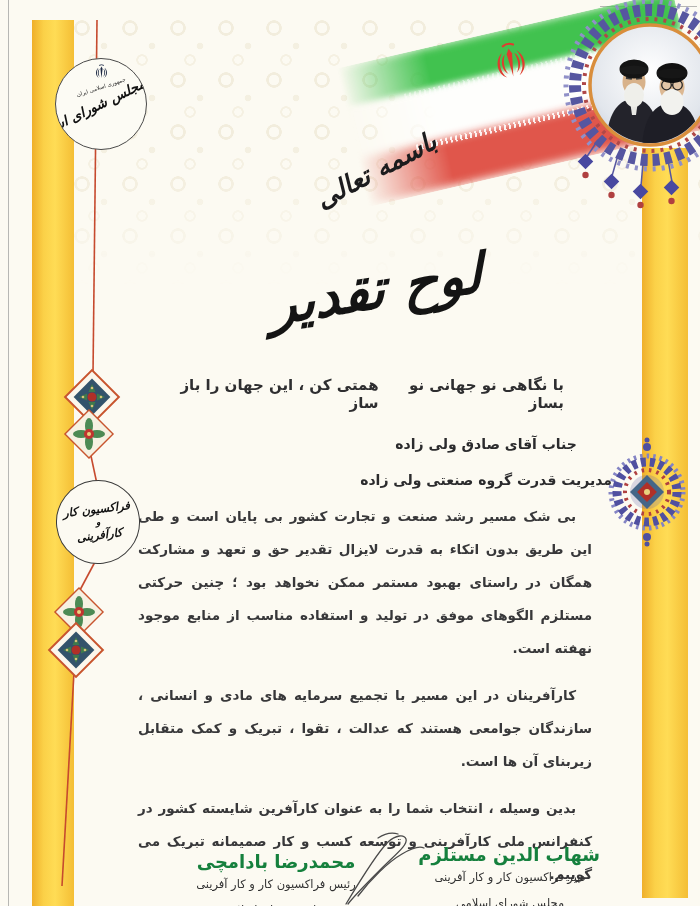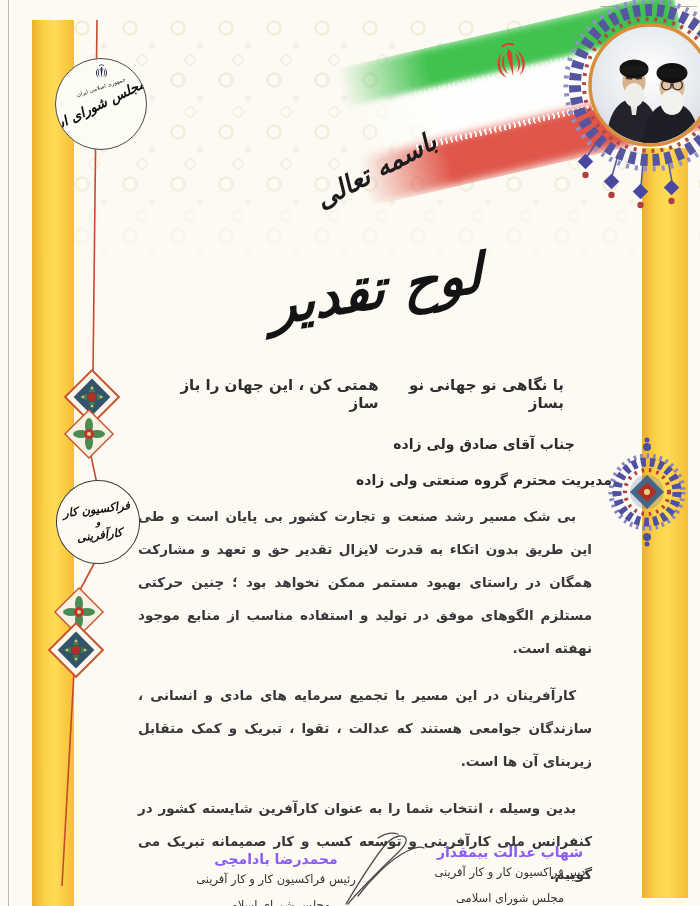--- a/index.html
+++ b/index.html
@@ -79,21 +79,21 @@
     background:#FCFAF2;border:1.5px solid #3a3a3a;box-sizing:border-box;display:flex;flex-direction:column;
     align-items:center;justify-content:center;transform:rotate(-7deg);z-index:6;}
   .side-badge div{font-style:italic;font-weight:bold;color:#111;direction:rtl;line-height:13px;white-space:nowrap;}
   .badge-l1,.badge-l3{font-size:11.5px;}
   .badge-l2{font-size:9px;}
 
   
   .sig-block{position:absolute;text-align:center;direction:rtl;color:#333;z-index:5;}
   .sig-right{left:420px;top:844px;width:180px;}
   .sig-left{left:186px;top:851px;width:180px;}
-  .sig-name{font-size:14px;font-weight:bold;color:#8b5cf6;margin-bottom:5px;white-space:nowrap;}
+  .sig-name{font-size:18px;font-weight:bold;color:#15803d;margin-bottom:5px;white-space:nowrap;}
   .sig-role{font-size:11.5px;margin-bottom:12px;white-space:nowrap;}
   .sig-org{font-size:11.5px;white-space:nowrap;}
   .signature-scribble{position:absolute;left:318px;top:826px;z-index:7;}
 </style>
 </head>
 <body>
 
 <div class="page">
 
   <div class="scan-edge"></div>
@@ -254,38 +254,38 @@
     <span>لوح تقدیر</span>
   </div>
 
   <div class="poem">
     <span>با نگاهی نو جهانی نو بساز</span>
     <span>همتی کن ، این جهان را باز ساز</span>
   </div>
 
   <div class="recipient">
     <div>جناب آقای صادق ولی زاده</div>
-    <div>مدیریت محترم گروه صنعتی ولی زاده</div>
+    <div>مدیریت قدرت گروه صنعتی ولی زاده</div>
   </div>
 
   <div class="body-text">
     <p>بی شک مسیر رشد صنعت و تجارت کشور بی پایان است و طی این طریق بدون اتکاء به قدرت لایزال تقدیر حق و تعهد و مشارکت همگان در راستای بهبود مستمر ممکن نخواهد بود ؛ چنین حرکتی مستلزم الگوهای موفق در تولید و استفاده مناسب از منابع موجود نهفته است.</p>
     <p>کارآفرینان در این مسیر با تجمیع سرمایه های مادی و انسانی ، سازندگان جوامعی هستند که عدالت ، تقوا ، تبریک و کمک متقابل زیربنای آن ها است.</p>
     <p>بدین وسیله ، انتخاب شما را به عنوان کارآفرین شایسته کشور در کنفرانس ملی کارآفرینی و توسعه کسب و کار صمیمانه تبریک می گوییم.</p>
     <p>ضمن تقدیر و تشکر از تلاش جمعی شما عزیزان ، امید آن داریم که در سایه الطاف حق تعالی و با عزم و اداره مستحکم ، در جهت ترویج و توسعه فرهنگ مشارکت در جامعه اسلامی موفق و پیروز باشید.</p>
   </div>
 
   <div class="side-badge">
     <div class="badge-l1">فراکسیون کار</div>
     <div class="badge-l2">و</div>
     <div class="badge-l3">کارآفرینی</div>
   </div>
 
   <div class="sig-block sig-right">
-    <div class="sig-name">شهاب عدالت بیمقدار</div>
+    <div class="sig-name">شهاب الدین مستلزم</div>
     <div class="sig-role">دبیر فراکسیون کار و کار آفرینی</div>
     <div class="sig-org">مجلس شورای اسلامی</div>
   </div>
   <div class="sig-block sig-left">
     <div class="sig-name">محمدرضا بادامچی</div>
     <div class="sig-role">رئیس فراکسیون کار و کار آفرینی</div>
     <div class="sig-org">مجلس شورای اسلامی</div>
   </div>
 
   <svg class="signature-scribble" width="120" height="80" viewBox="0 0 120 80">

